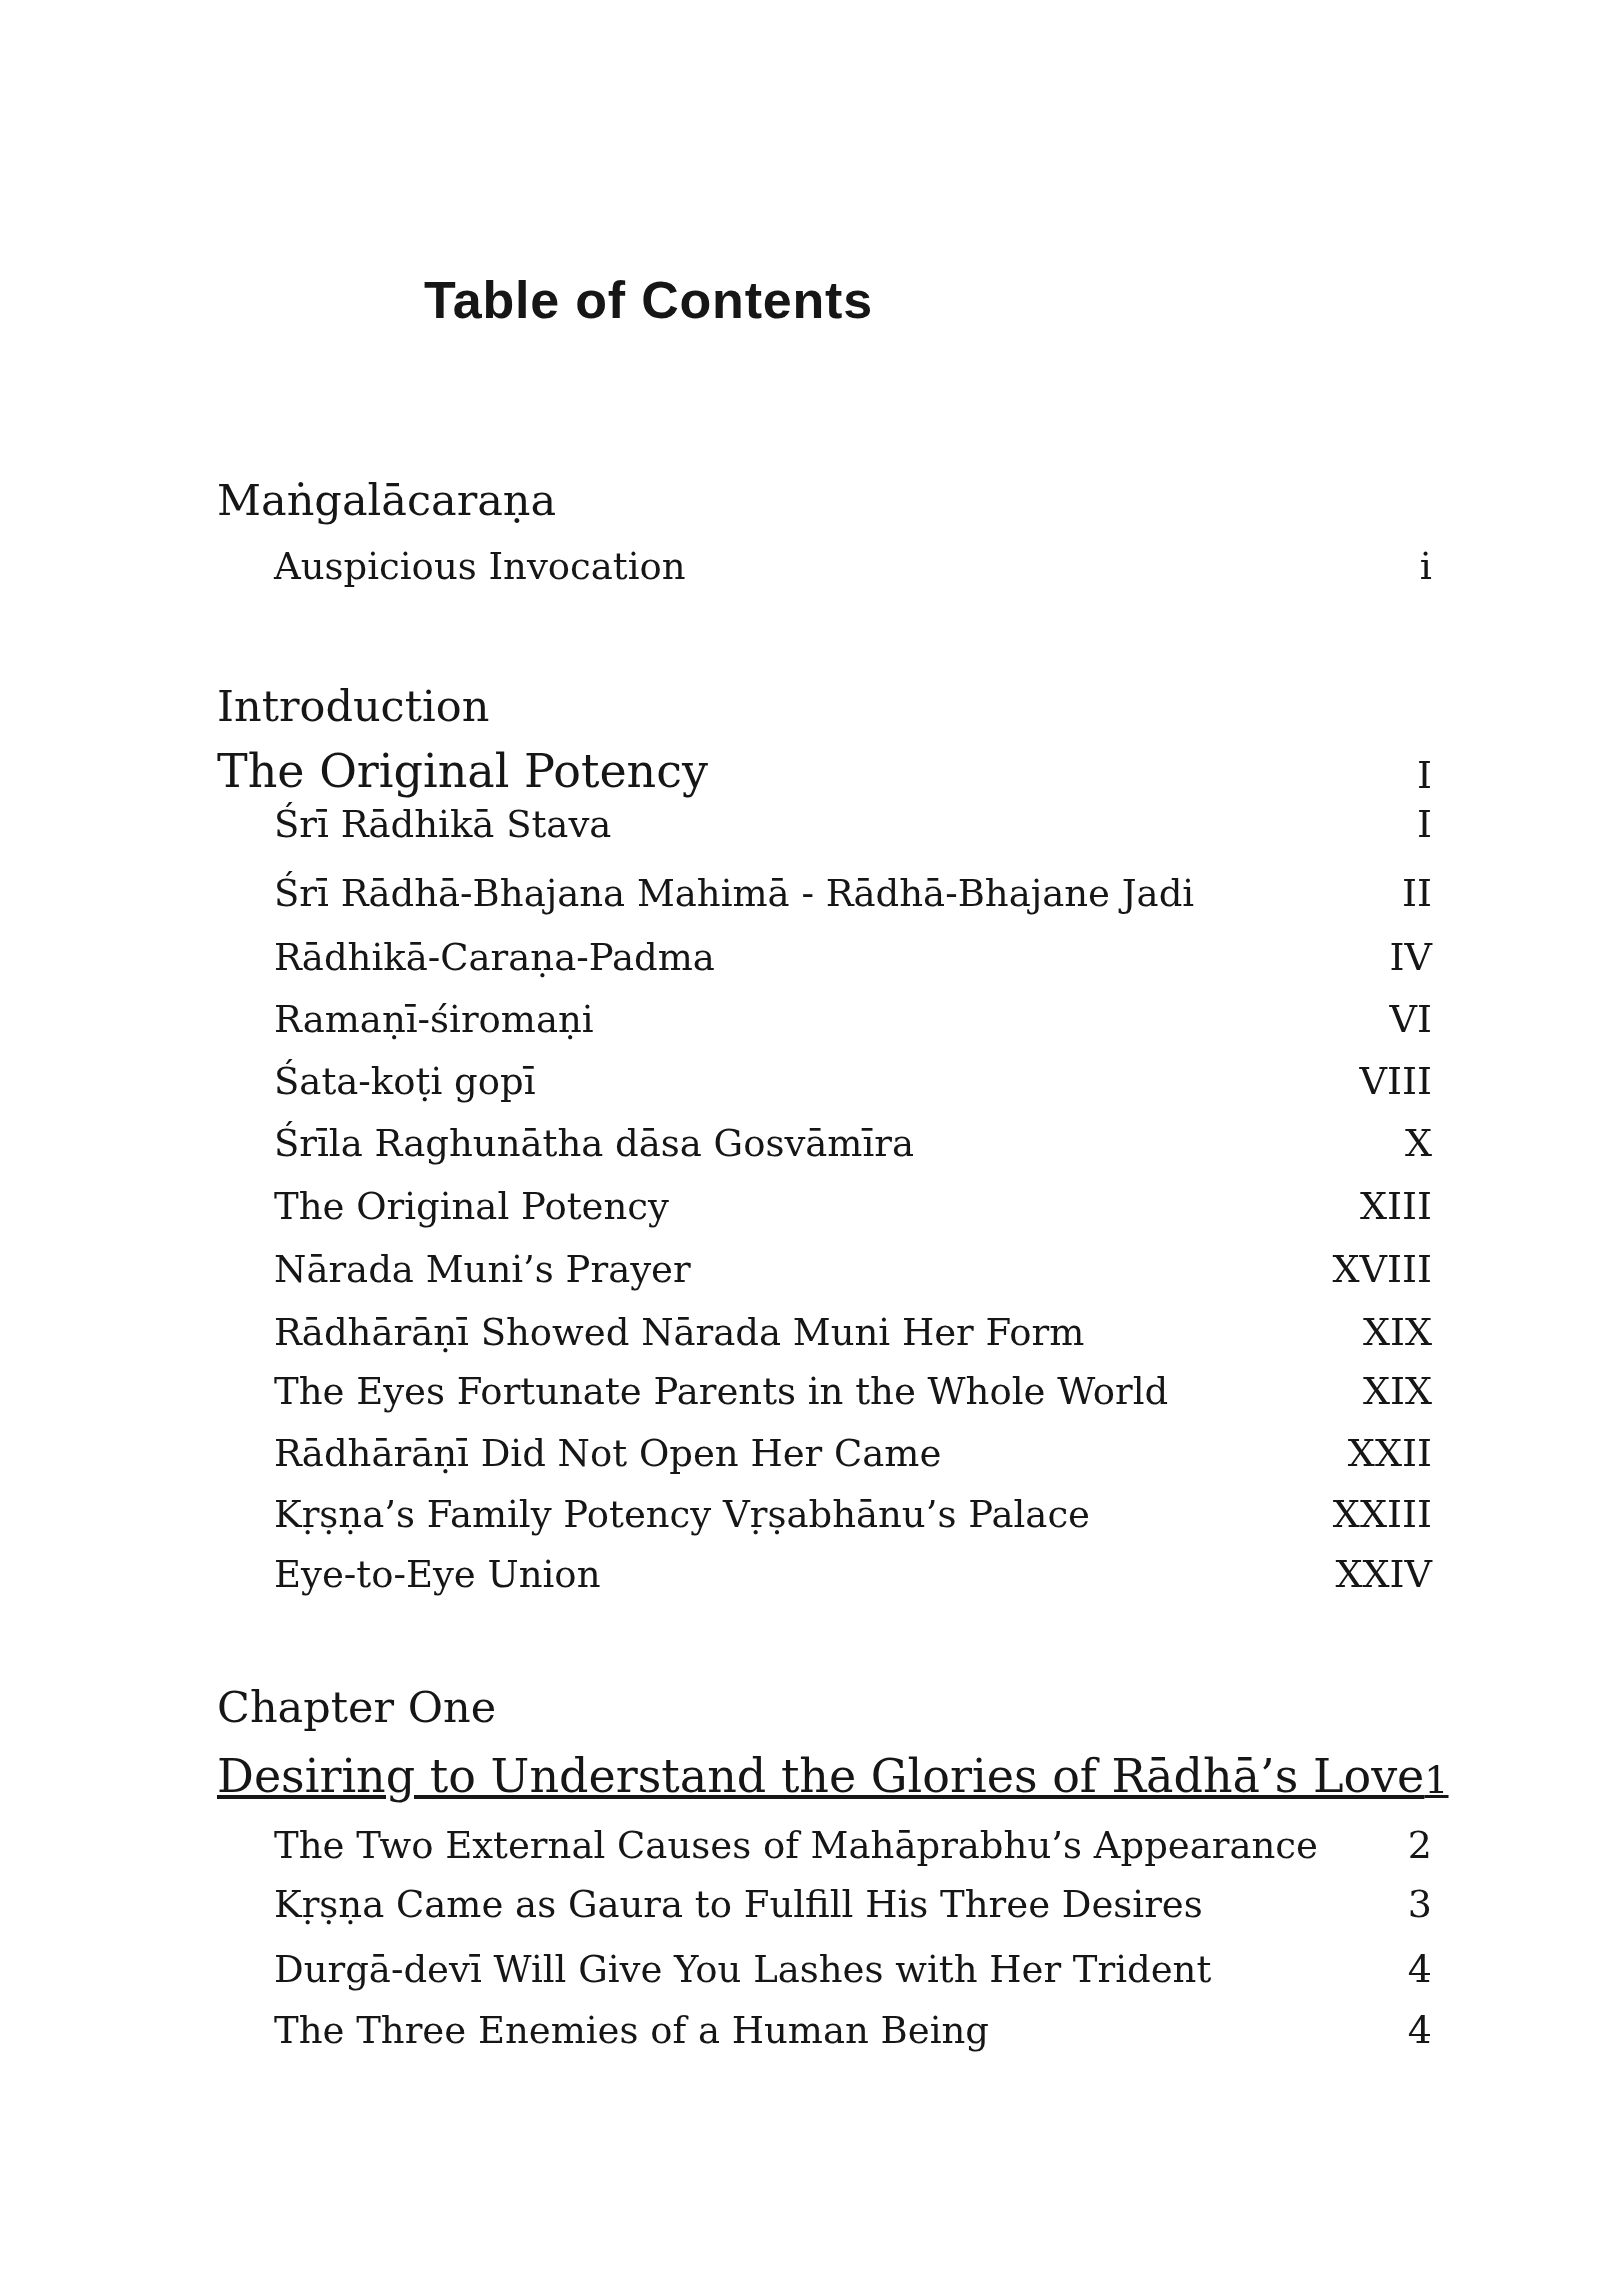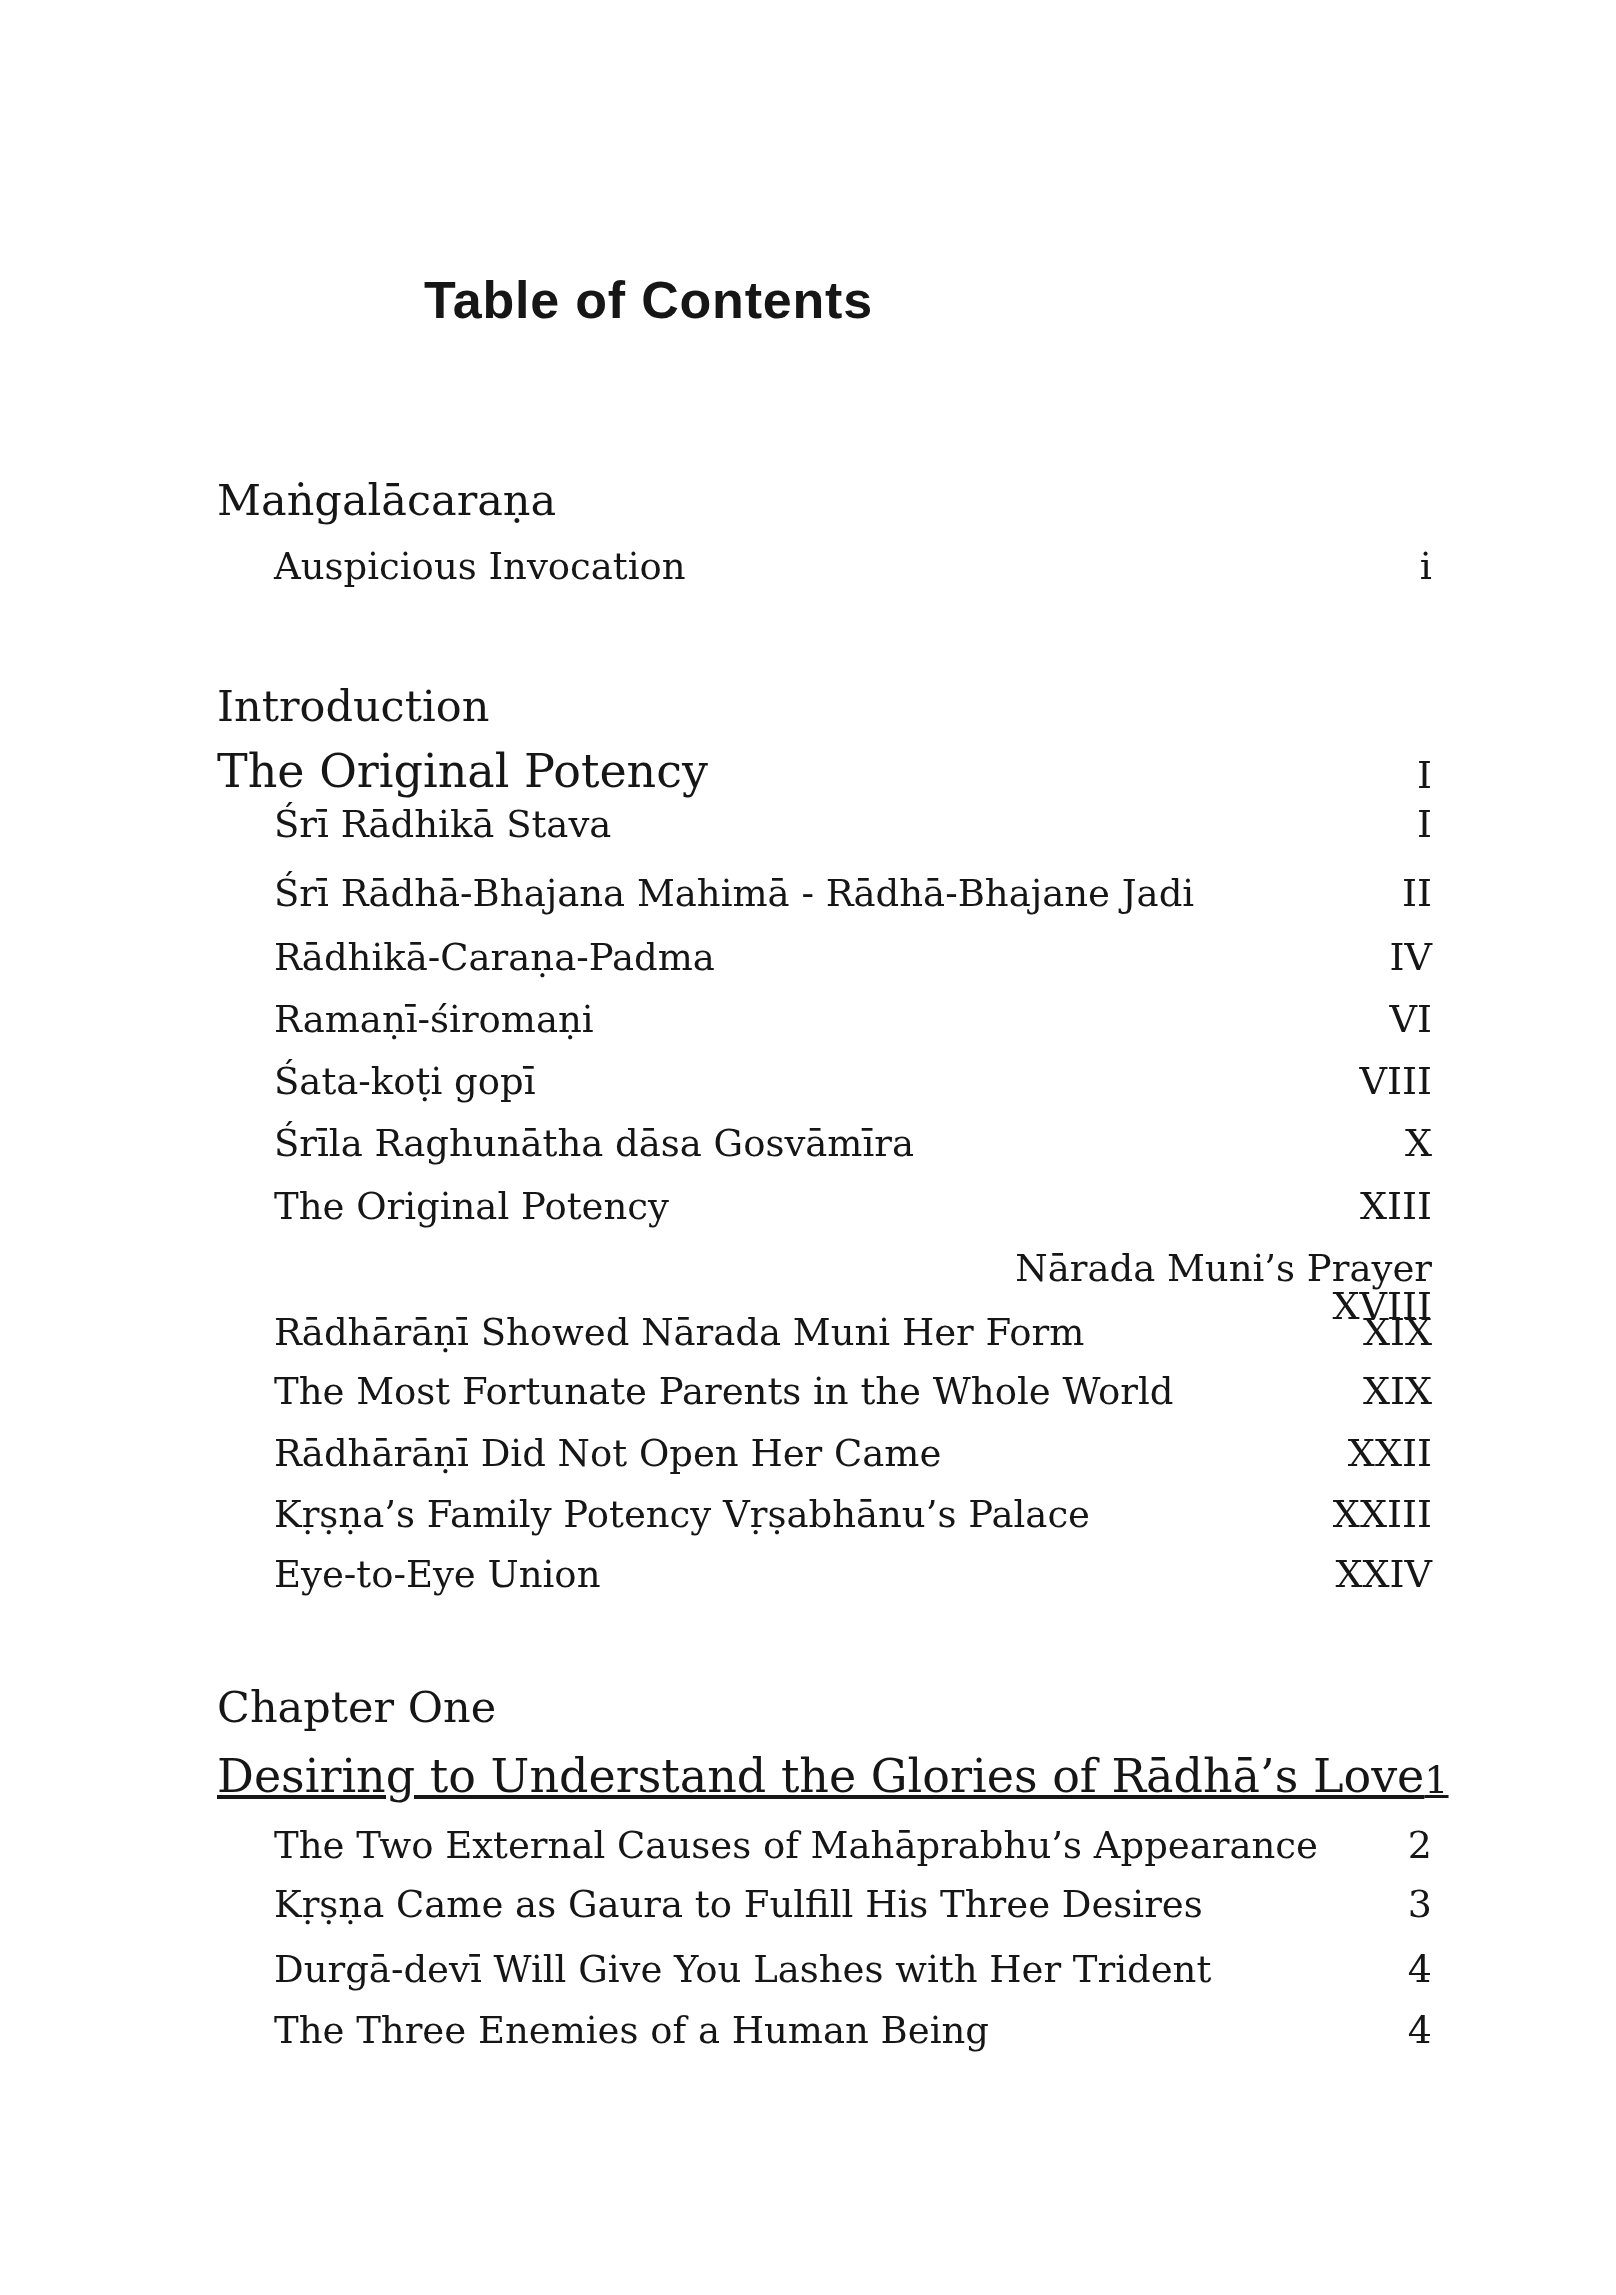--- a/index.html
+++ b/index.html
@@ -80,30 +80,30 @@
         <span class="pagenum">VIII</span>
       </div>
       <div class="row row-sub" style="top: 1124px;">
         <span class="label">Śrīla Raghunātha dāsa Gosvāmīra</span>
         <span class="pagenum">X</span>
       </div>
       <div class="row row-sub" style="top: 1187px;">
         <span class="label">The Original Potency</span>
         <span class="pagenum">XIII</span>
       </div>
-      <div class="row row-sub" style="top: 1250px; flex-direction: column;">
+      <div class="row row-sub" style="top: 1250px;">
         <span class="label">Nārada Muni’s Prayer</span>
         <span class="pagenum">XVIII</span>
       </div>
       <div class="row row-sub" style="top: 1313px;">
         <span class="label">Rādhārāṇī Showed Nārada Muni Her Form</span>
         <span class="pagenum">XIX</span>
       </div>
       <div class="row row-sub" style="top: 1372px;">
-        <span class="label">The Most Fortunate Parents in the Whole World</span>
+        <span class="label">The Eyes Fortunate Parents in the Whole World</span>
         <span class="pagenum">XIX</span>
       </div>
       <div class="row row-sub" style="top: 1434px;">
         <span class="label">Rādhārāṇī Did Not Open Her Came</span>
         <span class="pagenum">XXII</span>
       </div>
       <div class="row row-sub" style="top: 1495px;">
         <span class="label">Kṛṣṇa’s Family Potency Vṛṣabhānu’s Palace</span>
         <span class="pagenum">XXIII</span>
       </div>

